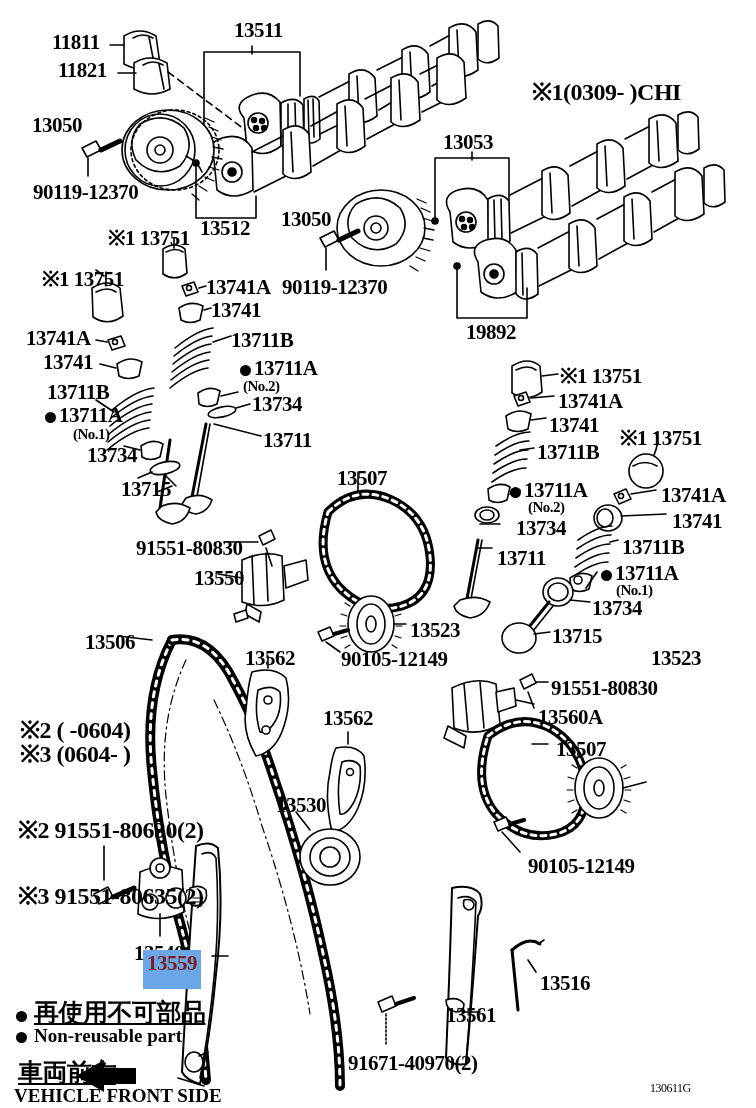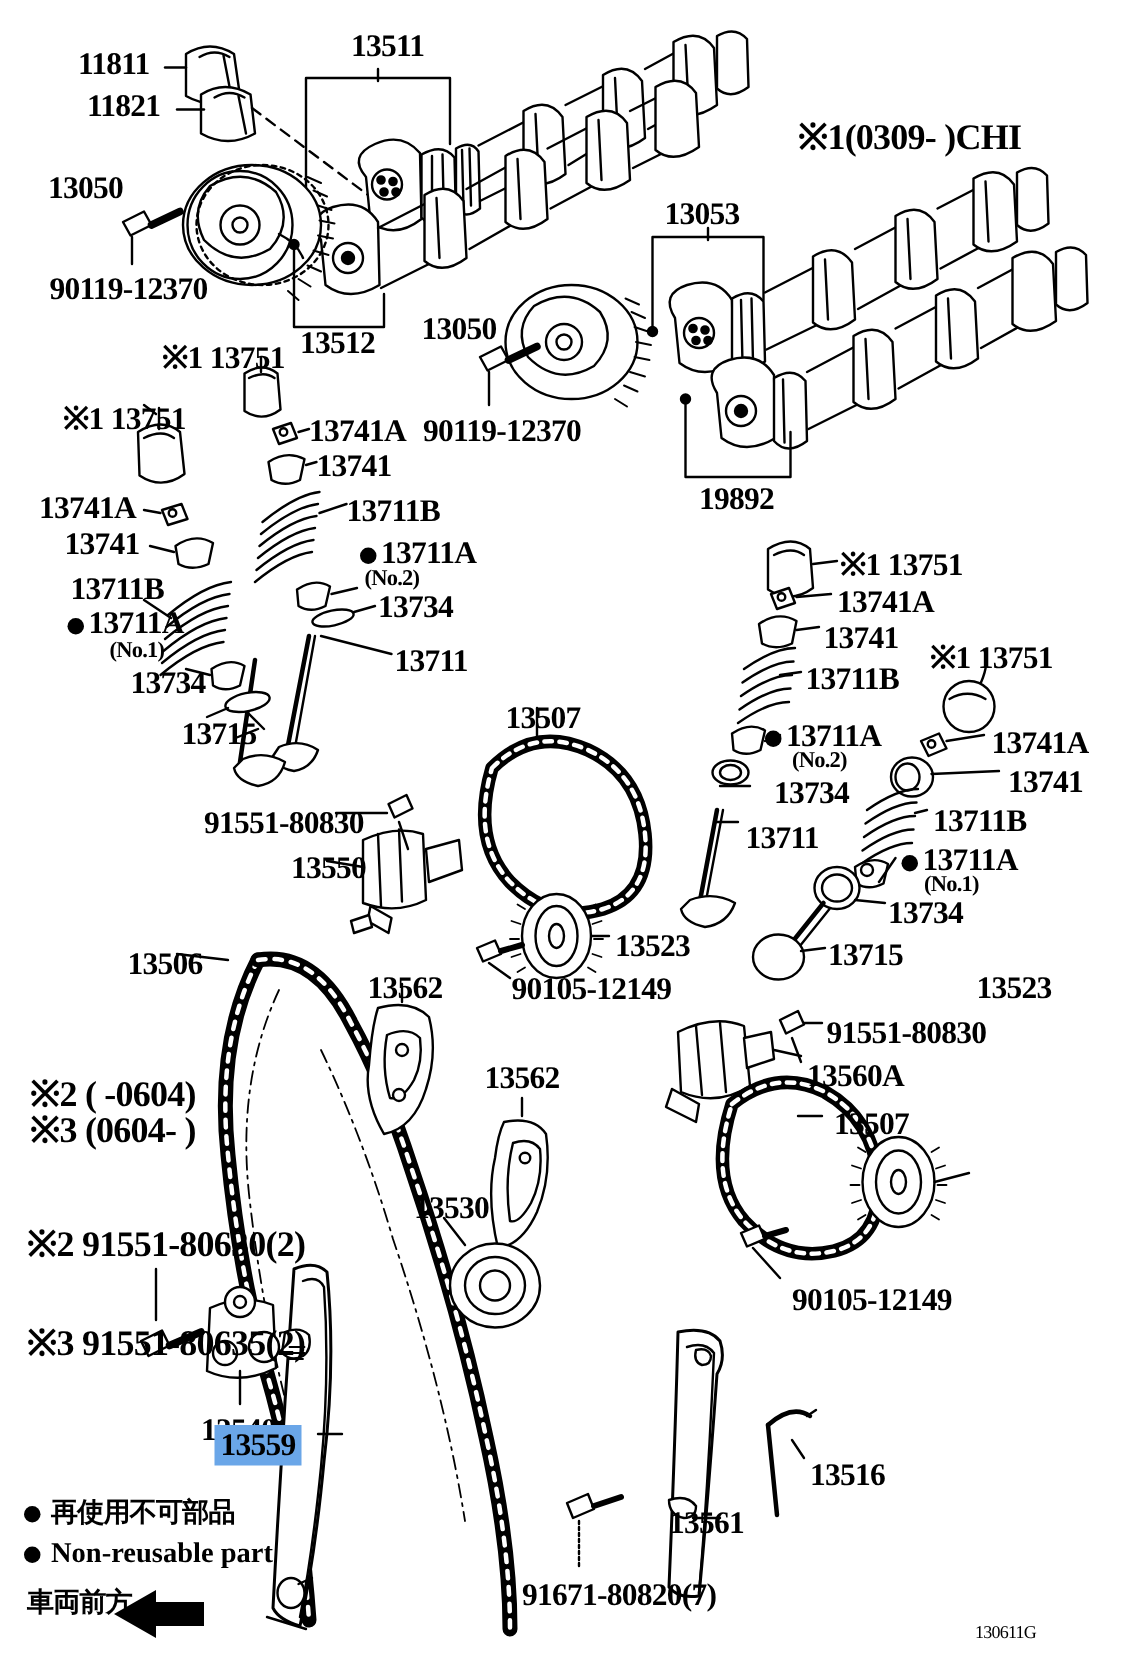--- a/index.html
+++ b/index.html
@@ -5,26 +5,26 @@
 <style>
   html,body{margin:0;padding:0;background:#fff;}
   body{width:756px;height:1108px;position:relative;overflow:hidden;
        font-family:"Liberation Serif",serif;color:#000;}
   #sheet{position:absolute;inset:0;width:756px;height:908px;}
   svg.art{position:absolute;left:0;top:0;width:756px;height:1108px;pointer-events:none;}
 
   .lbl{position:absolute;white-space:nowrap;font-family:"Liberation Serif",serif;
        font-weight:700;font-size:21px;letter-spacing:-0.5px;line-height:1;}
   .lbl.sm{font-size:15px;font-weight:700;}
-  .lbl.jp{font-family:"DejaVu Sans",sans-serif;font-size:18px;font-weight:700;}
+  .lbl.jp{font-family:"DejaVu Sans",sans-serif;font-size:25px;font-weight:700;text-decoration:underline;}
   .lbl.en{font-size:19px;font-weight:700;letter-spacing:0px;}
   .lbl.code{font-size:12px;font-weight:400;}
   .lbl.star{font-size:24px;font-weight:700;}
 
-  .hl{background:#6aa6e8;color:#000000;padding:1px 4px 2px 4px;}
+  .hl{background:#6aa6e8;color:#7f1d1d;padding:1px 4px 14px 4px;}
 
   .dot{display:inline-block;width:11px;height:11px;border-radius:50%;
        background:#000;vertical-align:-1px;margin-right:3px;}
 
   .leg{position:absolute;}
 </style>
 </head>
 <body>
 
 <div id="sheet">
@@ -568,21 +568,21 @@
       <div class="lbl" style="left: 323px; top: 708px;"><span>13562</span></div>
       <div class="lbl" style="left: 551px; top: 678px;"><span>91551-80830</span></div>
       <div class="lbl" style="left: 538px; top: 707px;"><span>13560A</span></div>
       <div class="lbl" style="left: 556px; top: 739px;"><span>13507</span></div>
       <div class="lbl" style="left: 651px; top: 648px;"><span>13523</span></div>
       <div class="lbl" style="left: 528px; top: 856px;"><span>90105-12149</span></div>
       <div class="lbl" style="left: 276px; top: 795px;"><span>13530</span></div>
       <div class="lbl" style="left: 134px; top: 943px;"><span>13540</span></div>
       <div class="lbl" style="left: 540px; top: 973px;"><span>13516</span></div>
       <div class="lbl" style="left: 446px; top: 1005px;"><span>13561</span></div>
-      <div class="lbl" style="left: 348px; top: 1053px;"><span>91671-80820(7)</span></div>
+      <div class="lbl" style="left: 348px; top: 1053px;"><span>91671-40970(2)</span></div>
     </div>
 
   <div class="lbl" id="hl-callout" style="left: 143px; top: 953px;">
     <span class="hl">13559</span>
   </div>
 
   <div class="lbl star" style="left:532px;top:80px;">※1(0309-      )CHI</div>
   <div class="lbl star" style="left:20px;top:718px;">※2 (      -0604)</div>
   <div class="lbl star" style="left:20px;top:742px;">※3 (0604-      )</div>
   <div class="lbl star" style="left:18px;top:818px;">※2 91551-80630(2)</div>
@@ -590,16 +590,17 @@
 
   <div class="leg" style="left:16px;top:1000px;">
     <span class="dot"></span>
     <span class="lbl jp" style="position:static;">再使用不可部品</span>
   </div>
   <div class="leg" style="left:16px;top:1026px;">
     <span class="dot"></span>
     <span class="lbl en" style="position:static;">Non-reusable part</span>
   </div>
   <div class="lbl jp" style="left:18px;top:1060px;">車両前方</div>
+  <div class="lbl en" style="left:14px;top:1086px;">VEHICLE FRONT SIDE</div>
 
   <div class="lbl code" style="left:650px;top:1082px;">130611G</div>
 
 </div>
 
 </body></html>

